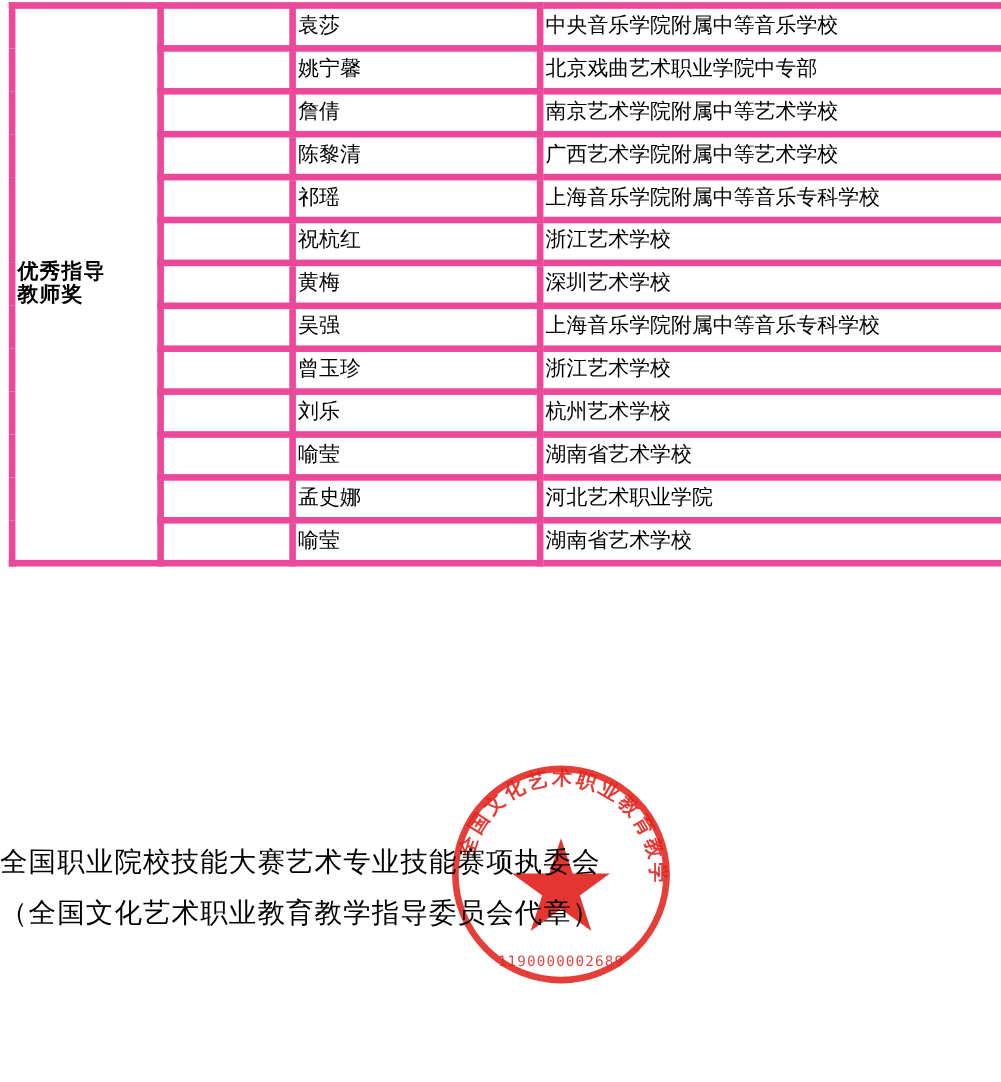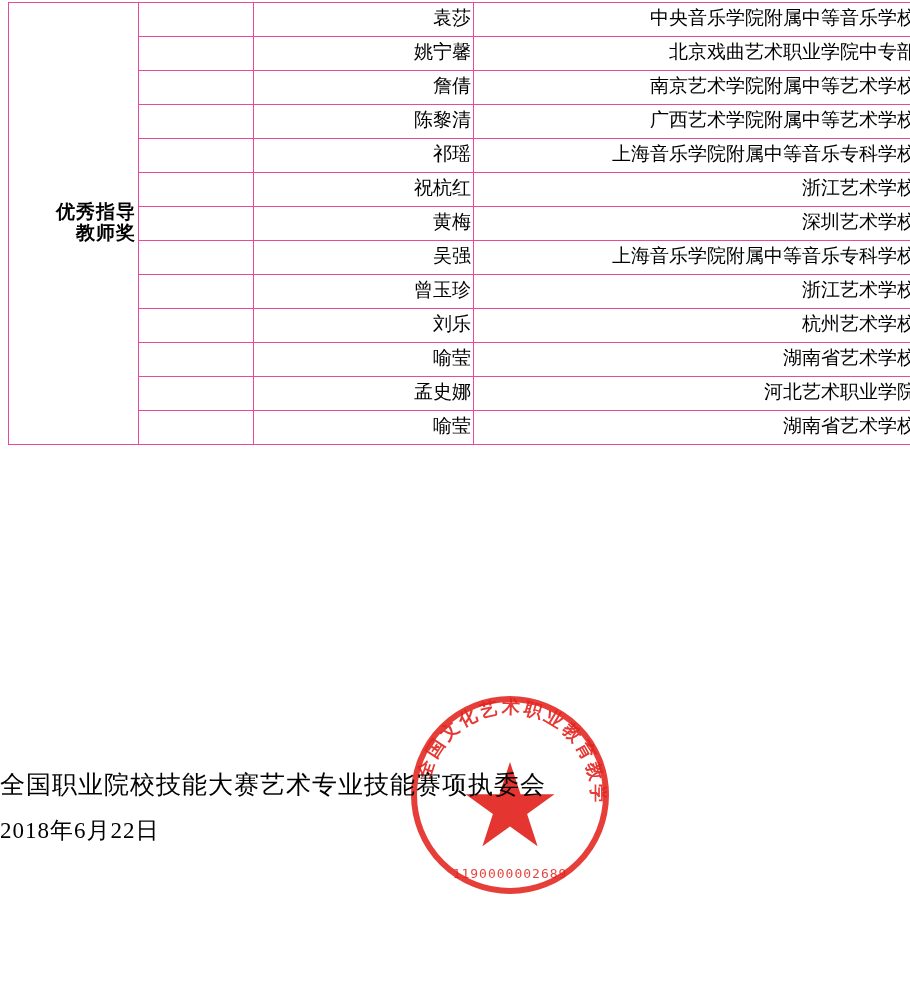--- a/index.html
+++ b/index.html
@@ -24,27 +24,27 @@
 
   
   .award-table {
     border-collapse: collapse;
     width: 890px;
     margin-left: 8px;
     margin-top: 2px;
     table-layout: fixed;
   }
   .award-table td {
-    border: 1px solid #ec4899;
+    border: 6px solid #ec4899;
     height: 33px;
     padding: 0 2px;
-    text-align: right;
+    text-align: left;
     vertical-align: middle;
     font-size: 19px;
-    font-family: Liberation Mono, monospace;
+    font-family: Liberation Serif, serif;
     line-height: 1.1;
   }
   .col-award   { width: 125px; }
   .col-blank   { width: 110px; }
   .col-name    { width: 215px; }
   .col-school  { width: 440px; }
 
   .award-cell {
     font-family: "DejaVu Sans", "Liberation Sans", sans-serif;
     font-weight: bold;
@@ -185,16 +185,16 @@
       <text font-family="&quot;DejaVu Sans&quot;, &quot;Liberation Sans&quot;, sans-serif" font-size="18" font-weight="bold" fill="#e2241f" opacity="0.9" letter-spacing="3">
         <textPath href="#ringpath2" startOffset="6%">全国文化艺术职业教育教学指导委员会</textPath>
       </text>
 
       <text x="113" y="196" text-anchor="middle" font-family="&quot;DejaVu Sans Mono&quot;, monospace" font-size="13" fill="#e2241f" opacity="0.85" letter-spacing="1">1190000002689</text>
     </svg>
   </div>
 
   <div class="signature">
     <div class="sig-line">全国职业院校技能大赛艺术专业技能赛项执委会</div>
-    <div class="sig-date">2018年6月22日</div>
+    <div class="sig-line">（全国文化艺术职业教育教学指导委员会代章）</div>
   </div>
 
 </div>
 
 </body></html>

